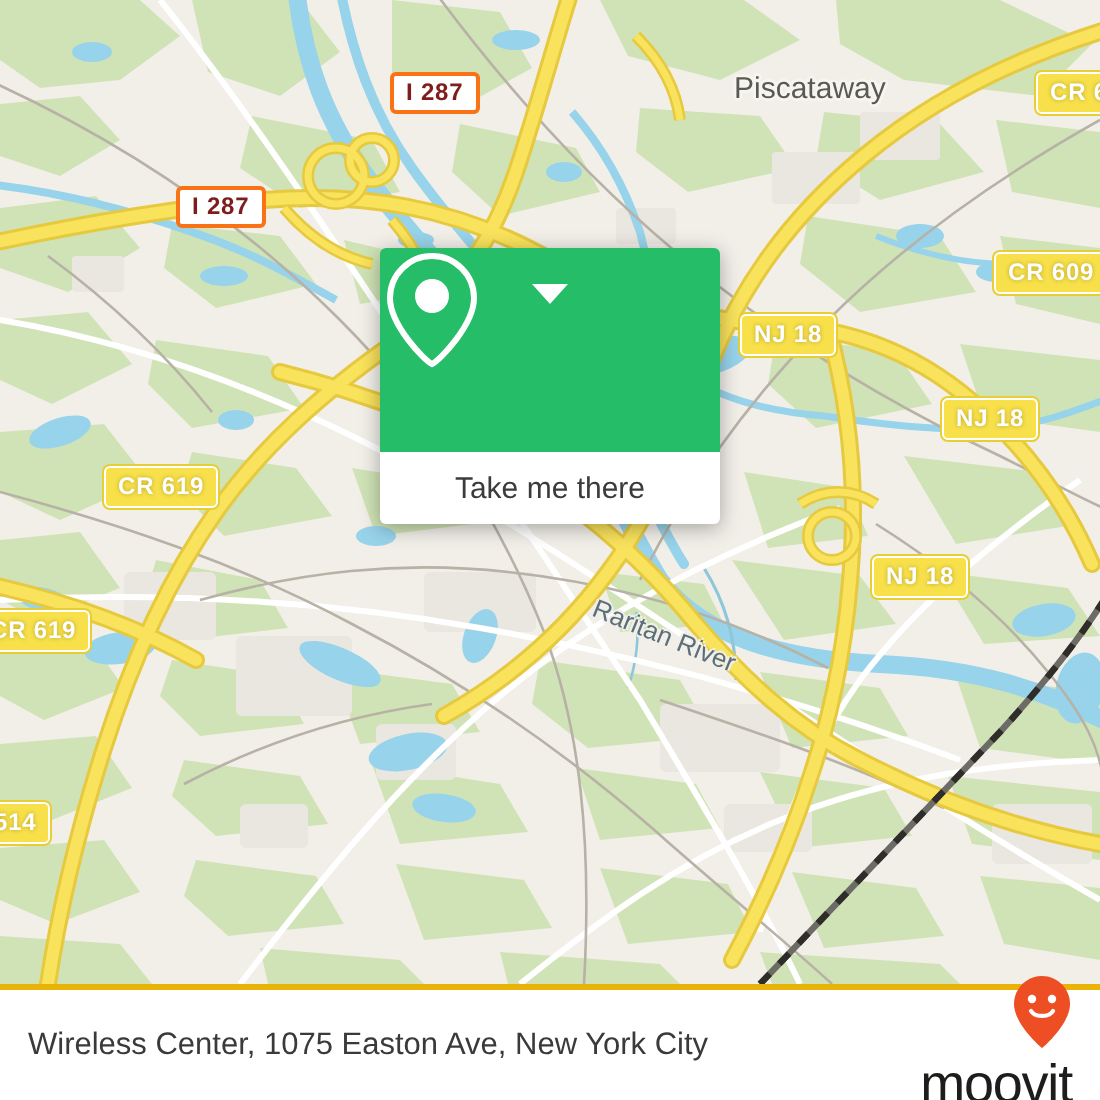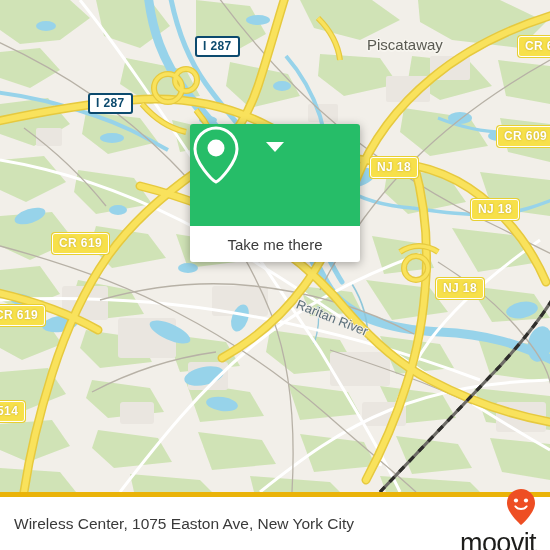--- a/index.html
+++ b/index.html
@@ -25,22 +25,22 @@
     font-weight:bold;
     letter-spacing:.4px;
     line-height:1;
     padding:3px 6px 4px 6px;
     white-space:nowrap;
     box-shadow:0 0 0 1px #e7cf33;
     text-shadow:0 0 2px rgba(120,95,0,.45);
   }
   .shield.hwy{
     background:#ffffff;
-    color:#0c4a6e;
-    border:2px solid #0c4a6e;
+    color:#7f1d1d;
+    border:2px solid #f97316;
     text-shadow:none;
     box-shadow:none;
     padding:2px 6px 3px 6px;
   }
 
   
   .placelabel{
     position:absolute;
     color:#5a5a52;
     font-size:15px;
@@ -86,21 +86,21 @@
     background:rgba(255,255,255,.78);
     padding:4px 9px 5px 9px;
     font-size:12.5px;color:#2e2e2e;white-space:nowrap;
   }
 
   
   #footer{
     position:absolute;left:0;top:492px;width:550px;height:58px;
     background:#ffffff;display:flex;align-items:center;
     justify-content:space-between;padding:4px 14px;box-sizing:border-box;
-    border-top:5px solid #eab308;
+    border-top:3px solid #eab308;
   }
   #footer-title{font-size:15.5px;color:#3a3a3a;white-space:nowrap;}
   #brand{display:flex;align-items:flex-end;gap:2px;flex-direction:column;}
   #brand-name{font-size:27px;color:#1d1d1b;letter-spacing:-.6px;font-weight:normal;}
 </style>
 </head>
 <body>
 
 <div id="app">
 

